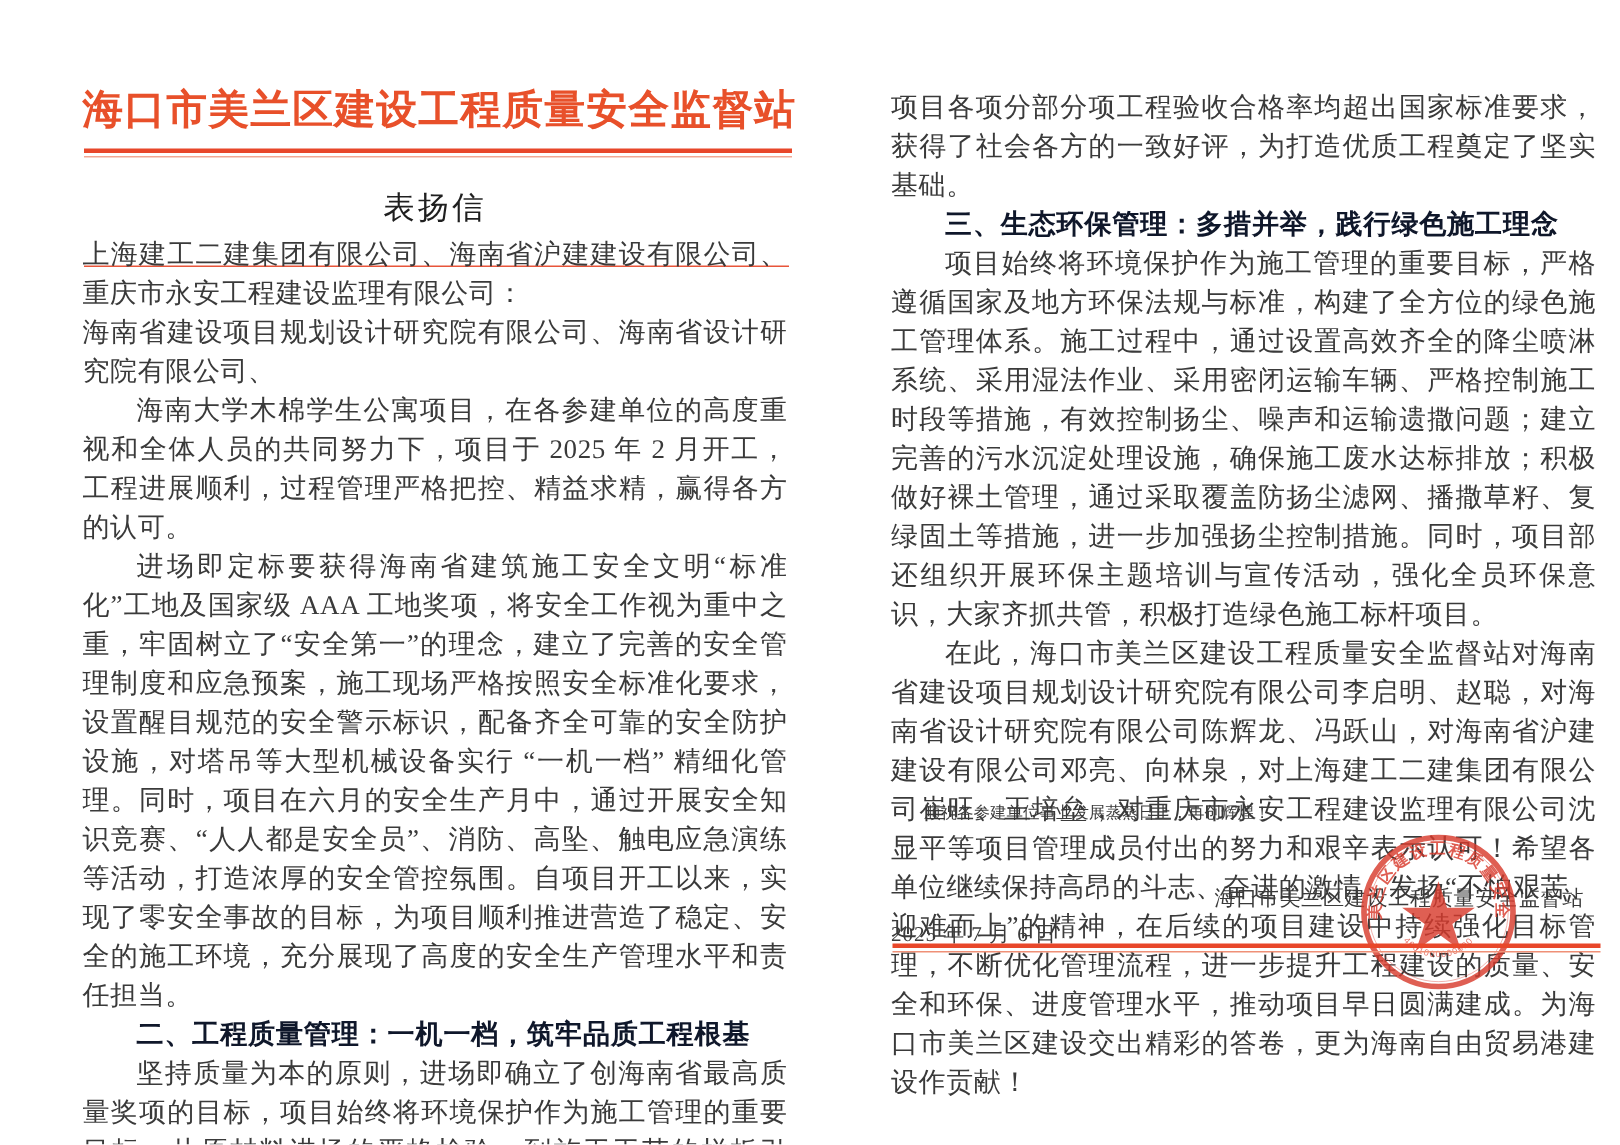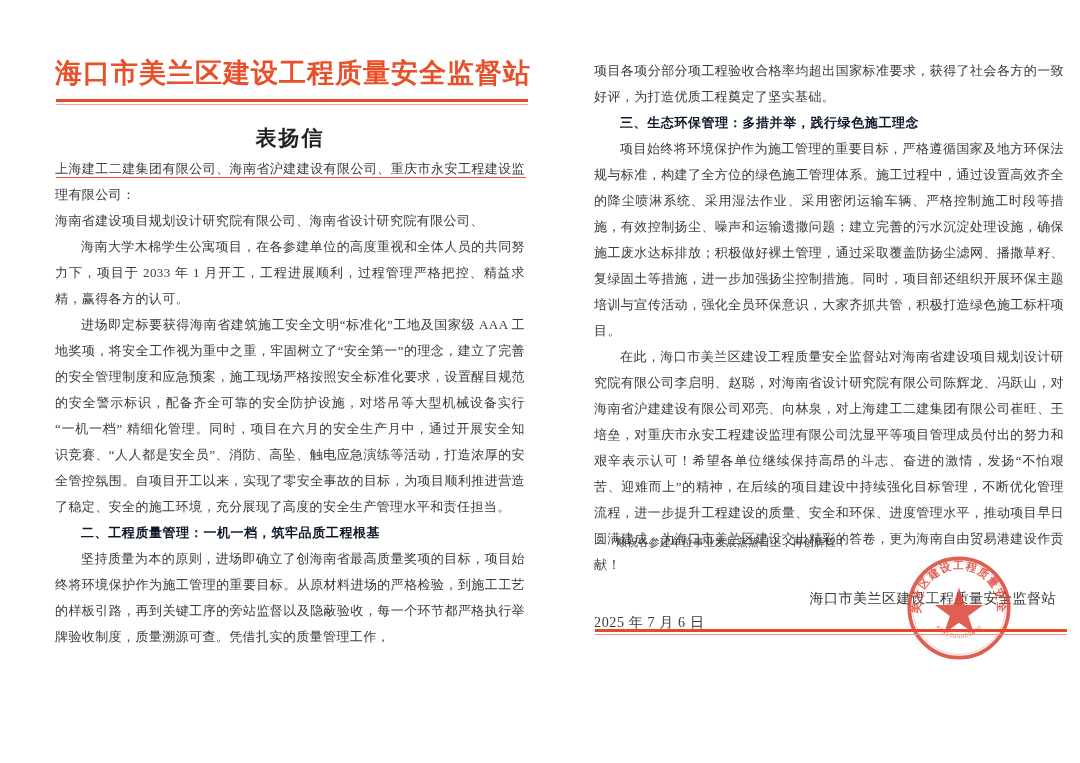--- a/index.html
+++ b/index.html
@@ -70,32 +70,32 @@
   }
 
   
   .letter-title {
     position: absolute;
     left: 0;
     top: 124px;
     width: 470px;
     text-align: center;
     font-family: "Liberation Serif", "DejaVu Serif", serif;
-    font-weight: 700;
+    font-weight: 400;
     font-size: 21px;
     letter-spacing: 2px;
     color: #1f1f1f;
   }
 
   
   .body-flow {
     position: absolute;
     left: 0;
     width: 470px;
-    font-size: 13px;
+    font-size: 18px;
     line-height: 26px;
     text-align: justify;
     text-justify: inter-ideograph;
     color: #3a3a3a;
   }
   .col-left  .body-flow { top: 156px; }
   .col-right .body-flow { top: 58px; }
 
   p.para {
     margin: 0;
@@ -199,21 +199,21 @@
       <div class="thin"></div>
     </div>
 
     <div class="letter-title">表扬信</div>
 
     <div class="underline-red"></div>
 
     <div class="body-flow">
       <p class="para noindent">上海建工二建集团有限公司、海南省沪建建设有限公司、重庆市永安工程建设监理有限公司：</p>
       <p class="para noindent">海南省建设项目规划设计研究院有限公司、海南省设计研究院有限公司、</p>
-      <p class="para">海南大学木棉学生公寓项目，在各参建单位的高度重视和全体人员的共同努力下，项目于 2033 年 1 月开工，工程进展顺利，过程管理严格把控、精益求精，赢得各方的认可。</p>
+      <p class="para">海南大学木棉学生公寓项目，在各参建单位的高度重视和全体人员的共同努力下，项目于 2025 年 2 月开工，工程进展顺利，过程管理严格把控、精益求精，赢得各方的认可。</p>
       <p class="para">进场即定标要获得海南省建筑施工安全文明“标准化”工地及国家级 AAA 工地奖项，将安全工作视为重中之重，牢固树立了“安全第一”的理念，建立了完善的安全管理制度和应急预案，施工现场严格按照安全标准化要求，设置醒目规范的安全警示标识，配备齐全可靠的安全防护设施，对塔吊等大型机械设备实行 “一机一档” 精细化管理。同时，项目在六月的安全生产月中，通过开展安全知识竞赛、“人人都是安全员”、消防、高坠、触电应急演练等活动，打造浓厚的安全管控氛围。自项目开工以来，实现了零安全事故的目标，为项目顺利推进营造了稳定、安全的施工环境，充分展现了高度的安全生产管理水平和责任担当。</p>
       <p class="heading">二、工程质量管理：一机一档，筑牢品质工程根基</p>
       <p class="para">坚持质量为本的原则，进场即确立了创海南省最高质量奖项的目标，项目始终将环境保护作为施工管理的重要目标。从原材料进场的严格检验，到施工工艺的样板引路，再到关键工序的旁站监督以及隐蔽验收，每一个环节都严格执行举牌验收制度，质量溯源可查。凭借扎实的质量管理工作，</p>
     </div>
   </div>
 
   <div class="col col-right">
 
     <div class="body-flow">
       <p class="para noindent">项目各项分部分项工程验收合格率均超出国家标准要求，获得了社会各方的一致好评，为打造优质工程奠定了坚实基础。</p>

